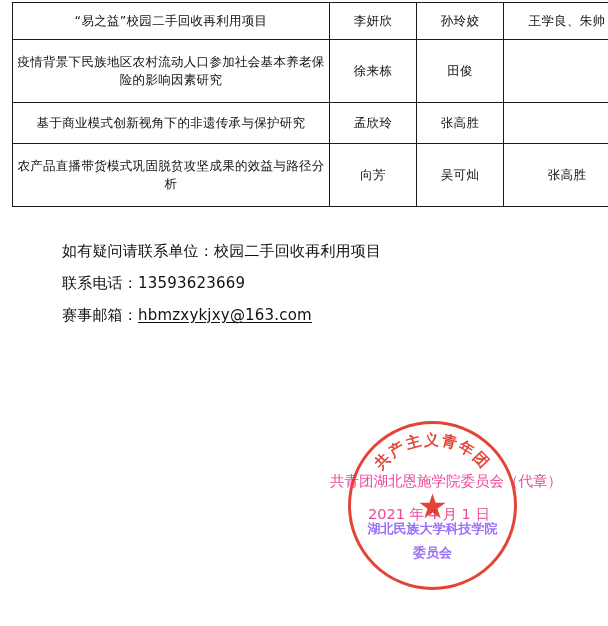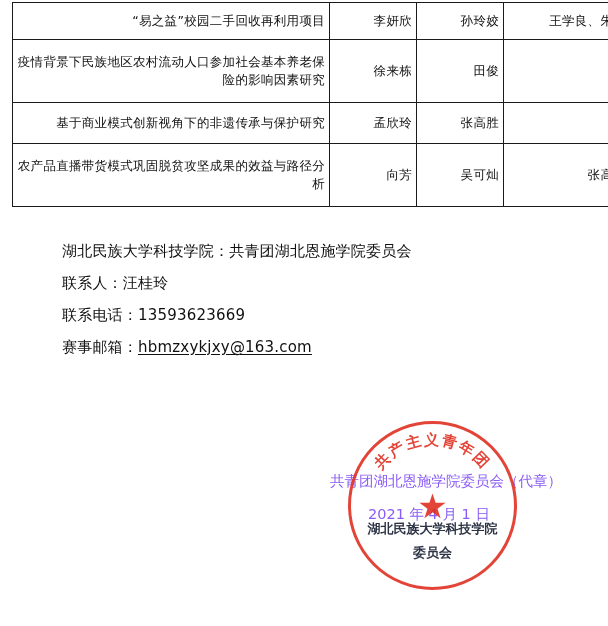--- a/index.html
+++ b/index.html
@@ -23,21 +23,21 @@
     top: 2px;
     width: 584px;
   }
   table.project-table {
     border-collapse: collapse;
     width: 584px;
     table-layout: fixed;
   }
   table.project-table td {
     border: 1px solid #1a1a1a;
-    text-align: right;
+    text-align: center;
     vertical-align: middle;
     font-size: 12.5px;
     line-height: 1.45;
     padding: 5px 4px;
     letter-spacing: 0.3px;
     font-family: "DejaVu Sans", "Liberation Sans", sans-serif;
   }
   td.c0 { width: 308px; padding-left: 10px; padding-right: 10px; }
   td.c1 { width: 78px; }
   td.c2 { width: 78px; }
@@ -73,21 +73,21 @@
   .signature {
     position: absolute;
     left: 330px;
     top: 474px;
     width: 270px;
     text-align: left;
   }
   .sig-line {
     font-size: 14.5px;
     line-height: 1.0;
-    color: #8b5cf6;
+    color: #ec4899;
     white-space: nowrap;
   }
   .sig-date {
     margin-top: 18px;
     padding-left: 38px;
   }
 
   
   .seal {
     position: absolute;
@@ -124,21 +124,21 @@
     fill: #e02b1d;
     font-size: 15px;
     font-weight: bold;
     font-family: "DejaVu Sans", "Liberation Sans", sans-serif;
     letter-spacing: 2px;
   }
   .seal-bottom {
     position: absolute;
     width: 100%;
     text-align: center;
-    color: #0f172a;
+    color: #8b5cf6;
     font-size: 13px;
     font-weight: bold;
     font-family: "DejaVu Sans", "Liberation Sans", sans-serif;
   }
   .seal-bottom.l1 { top: 96px; }
   .seal-bottom.l2 { top: 120px; }
 </style>
 </head>
 <body>
 
@@ -167,22 +167,21 @@
         <td class="c0">农产品直播带货模式巩固脱贫攻坚成果的效益与路径分析</td>
         <td class="c1">向芳</td>
         <td class="c2">吴可灿</td>
         <td class="c3">张高胜</td>
       </tr>
     </tbody>
   </table>
 </div>
 
 <div class="notice">
-  <div class="notice-line">湖北民族大学科技学院：共青团湖北恩施学院委员会</div>
-  <div class="notice-line">联系人：汪桂玲</div>
+  <div class="notice-line">如有疑问请联系单位：校园二手回收再利用项目</div>
   <div class="notice-line">联系电话：13593623669</div>
   <div class="notice-line">
     <span>赛事邮箱：</span><span class="email">hbmzxykjxy@163.com</span>
   </div>
 </div>
 
 <div class="signature">
   <div class="sig-line">共青团湖北恩施学院委员会（代章）</div>
   <div class="sig-line sig-date">2021 年 4 月 1 日</div>
 </div>

